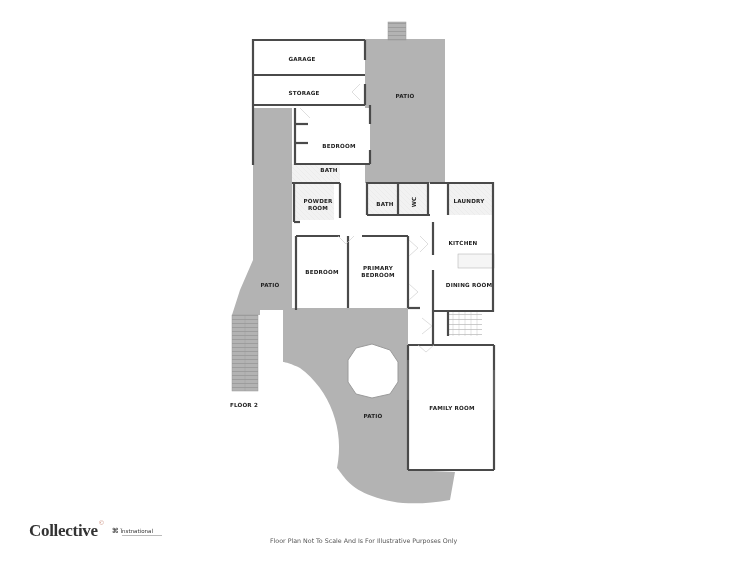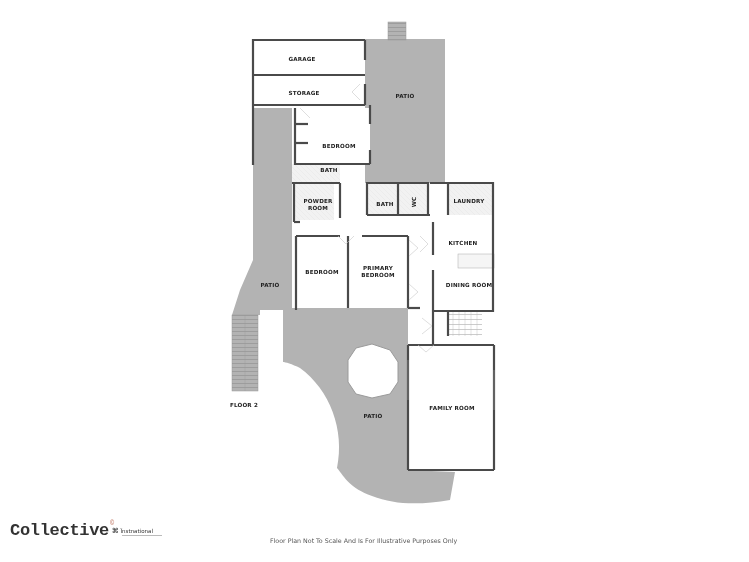--- a/index.html
+++ b/index.html
@@ -1,19 +1,19 @@
 <!DOCTYPE html>
 <html><head>
 <meta charset="utf-8">
 <style>
   html, body { margin:0; padding:0; background:#ffffff; }
   body { width:749px; height:562px; position:relative; overflow:hidden; font-family:"Liberation Sans", sans-serif; }
   #plan { position:absolute; left:0; top:0; }
   .lbl { position:absolute; font-family:"DejaVu Sans", sans-serif; font-weight:bold; font-size:5.6px; color:#222; letter-spacing:0.2px; text-align:center; line-height:7px; transform:translate(-50%,-50%); white-space:nowrap; }
-  .brand { position:absolute; left:10px; top:521px; font-family:Liberation Mono, monospace; font-weight:bold; font-size:17px; color:#333; letter-spacing:-0.3px;text-align:right; }
+  .brand { position:absolute; left:29px; top:521px; font-family:Liberation Serif, serif; font-weight:bold; font-size:17px; color:#333; letter-spacing:-0.3px;text-align:right; }
   .brand sup { font-size:7px; color:#c98b7a; vertical-align:top; position:relative; top:-2px; margin-left:1px; }
   .partner { position:absolute; left:112px; top:527px; display:flex; align-items:center; gap:2px; }
   .partner .mark { font-size:7px; color:#333; font-family:"DejaVu Sans", sans-serif; font-weight:bold; }
   .partner .pname { font-size:5.5px; color:#333; font-family:"DejaVu Sans", sans-serif; }
   .partner .psub { position:absolute; left:10px; top:8px; width:40px; height:1px; background:#bbb; }
   .disclaimer { position:absolute; left:270px; top:537px; font-family:"DejaVu Sans", sans-serif; font-size:6.3px; color:#555; }
 </style>
 </head>
 <body>
 

